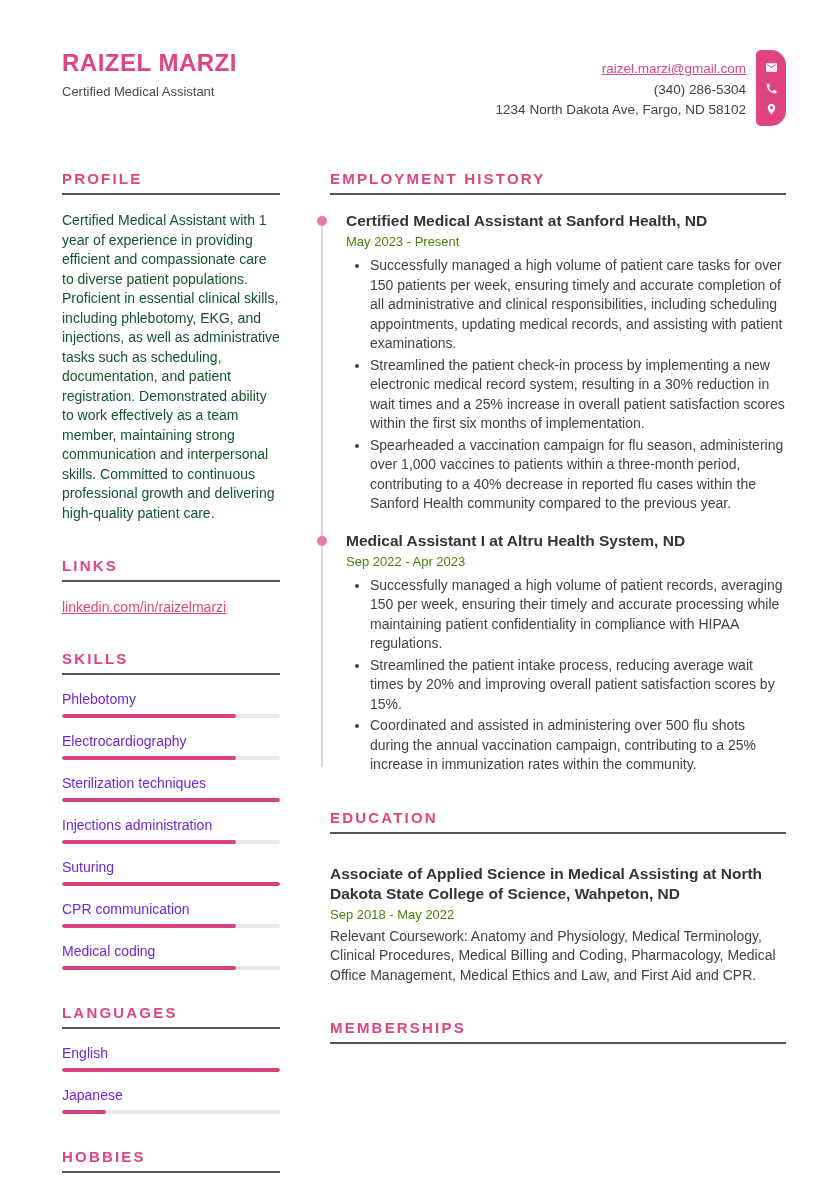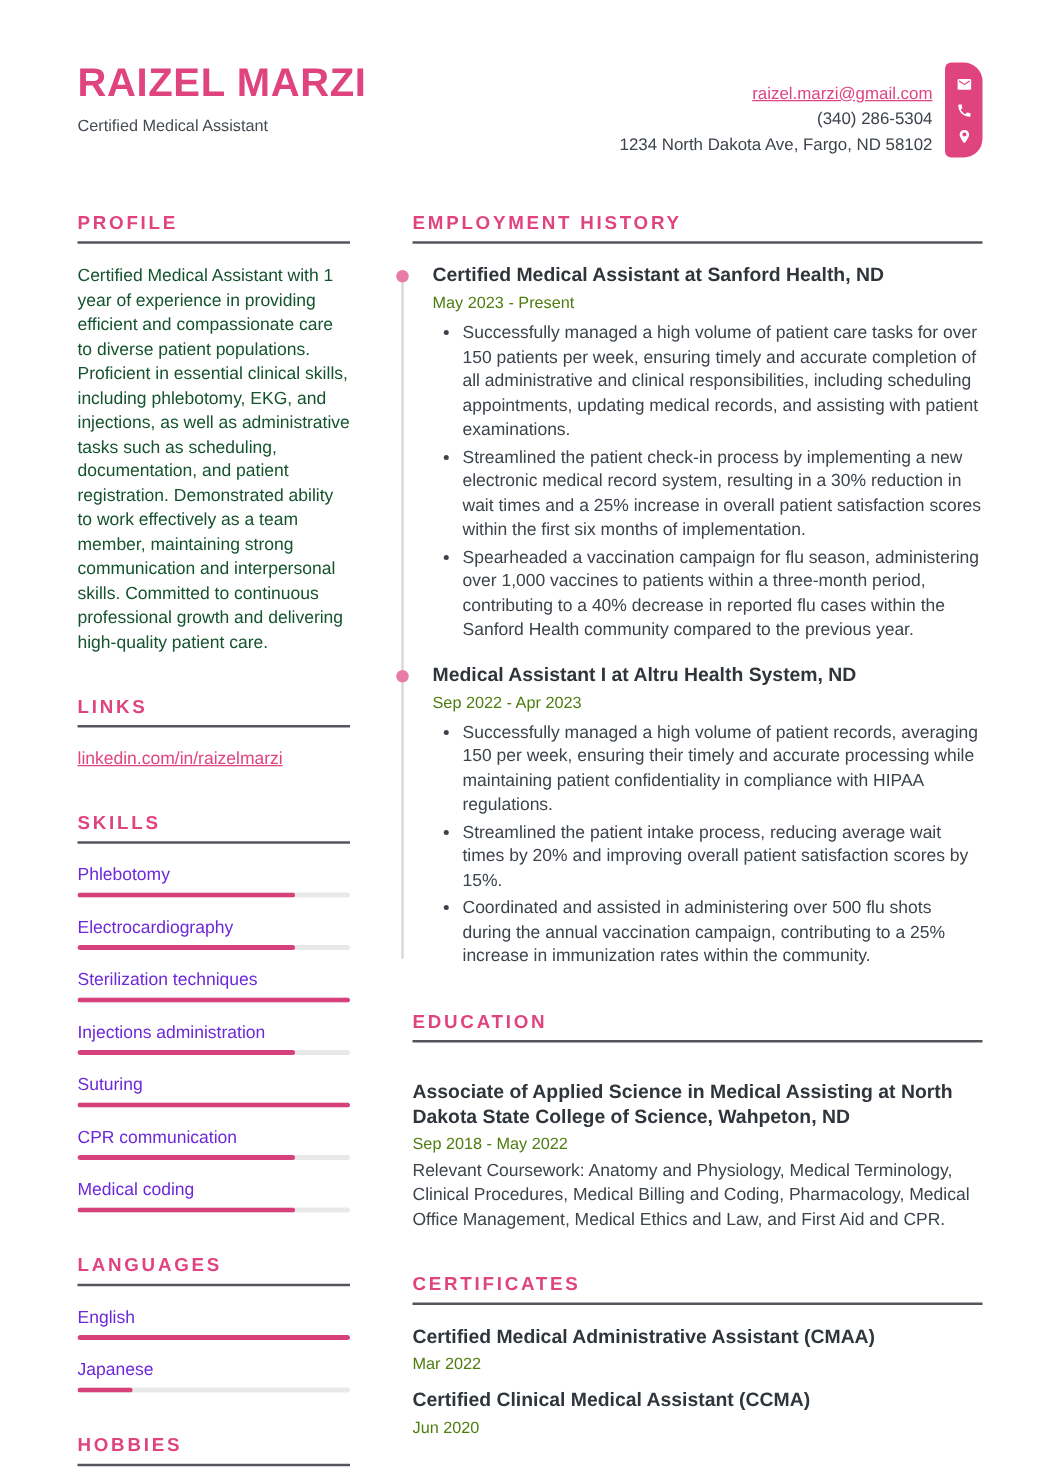--- a/index.html
+++ b/index.html
@@ -8,25 +8,25 @@
     width:833px; height:1178px; overflow:hidden;
     font-family:"Liberation Sans", sans-serif;
     color:#3d434a;
     position:relative;
   }
   .page { padding:50px 47px 0 62px; }
 
   
   .header { display:flex; justify-content:space-between; align-items:flex-start; margin-bottom:44px; }
   .name {
-    font-size:32px; font-weight:bold; letter-spacing:0.5px;
+    font-size:24px; font-weight:bold; letter-spacing:0.5px;
     color:#e0447f; line-height:1.05;text-align:center;
   }
   .job-title { font-size:13px; color:#464c53; margin-top:9px; }
-  .header-right { display:flex; align-items:flex-end; }
+  .header-right { display:flex; align-items:center; }
   .contact { text-align:right; font-size:13.5px; line-height:20.5px; color:#3d434a; margin-top:4px; }
   .contact a { color:#e0447f; text-decoration:underline; cursor:pointer; }
   .contact-tab {
     width:30px; height:76px; background:#e0447f;
     border-radius:5px 15px 15px 5px;
     margin-left:10px; margin-top:0px;
     display:flex; flex-direction:column; align-items:center; justify-content:center; gap:8px;
   }
   .contact-tab svg { width:13px; height:13px; fill:#ffffff; display:block; }
 
@@ -221,31 +221,20 @@
 
       <div class="section sec-education">
         <div class="section-heading">EDUCATION</div>
         <div class="entry">
           <div class="entry-title">Associate of Applied Science in Medical Assisting at North Dakota State College of Science, Wahpeton, ND</div>
           <div class="entry-dates">Sep 2018 - May 2022</div>
           <div class="entry-desc">Relevant Coursework: Anatomy and Physiology, Medical Terminology, Clinical Procedures, Medical Billing and Coding, Pharmacology, Medical Office Management, Medical Ethics and Law, and First Aid and CPR.</div>
         </div>
       </div>
 
-      <div class="section">
-        <div class="section-heading">CERTIFICATES</div>
-        <div class="entry">
-          <div class="entry-title">Certified Medical Administrative Assistant (CMAA)</div>
-          <div class="entry-dates">Mar 2022</div>
-        </div>
-        <div class="entry">
-          <div class="entry-title">Certified Clinical Medical Assistant (CCMA)</div>
-          <div class="entry-dates">Jun 2020</div>
-        </div>
-      </div>
 
       <div class="section">
         <div class="section-heading">MEMBERSHIPS</div>
       </div>
 
     </div>
   </div>
 </div>
 
 </body></html>

